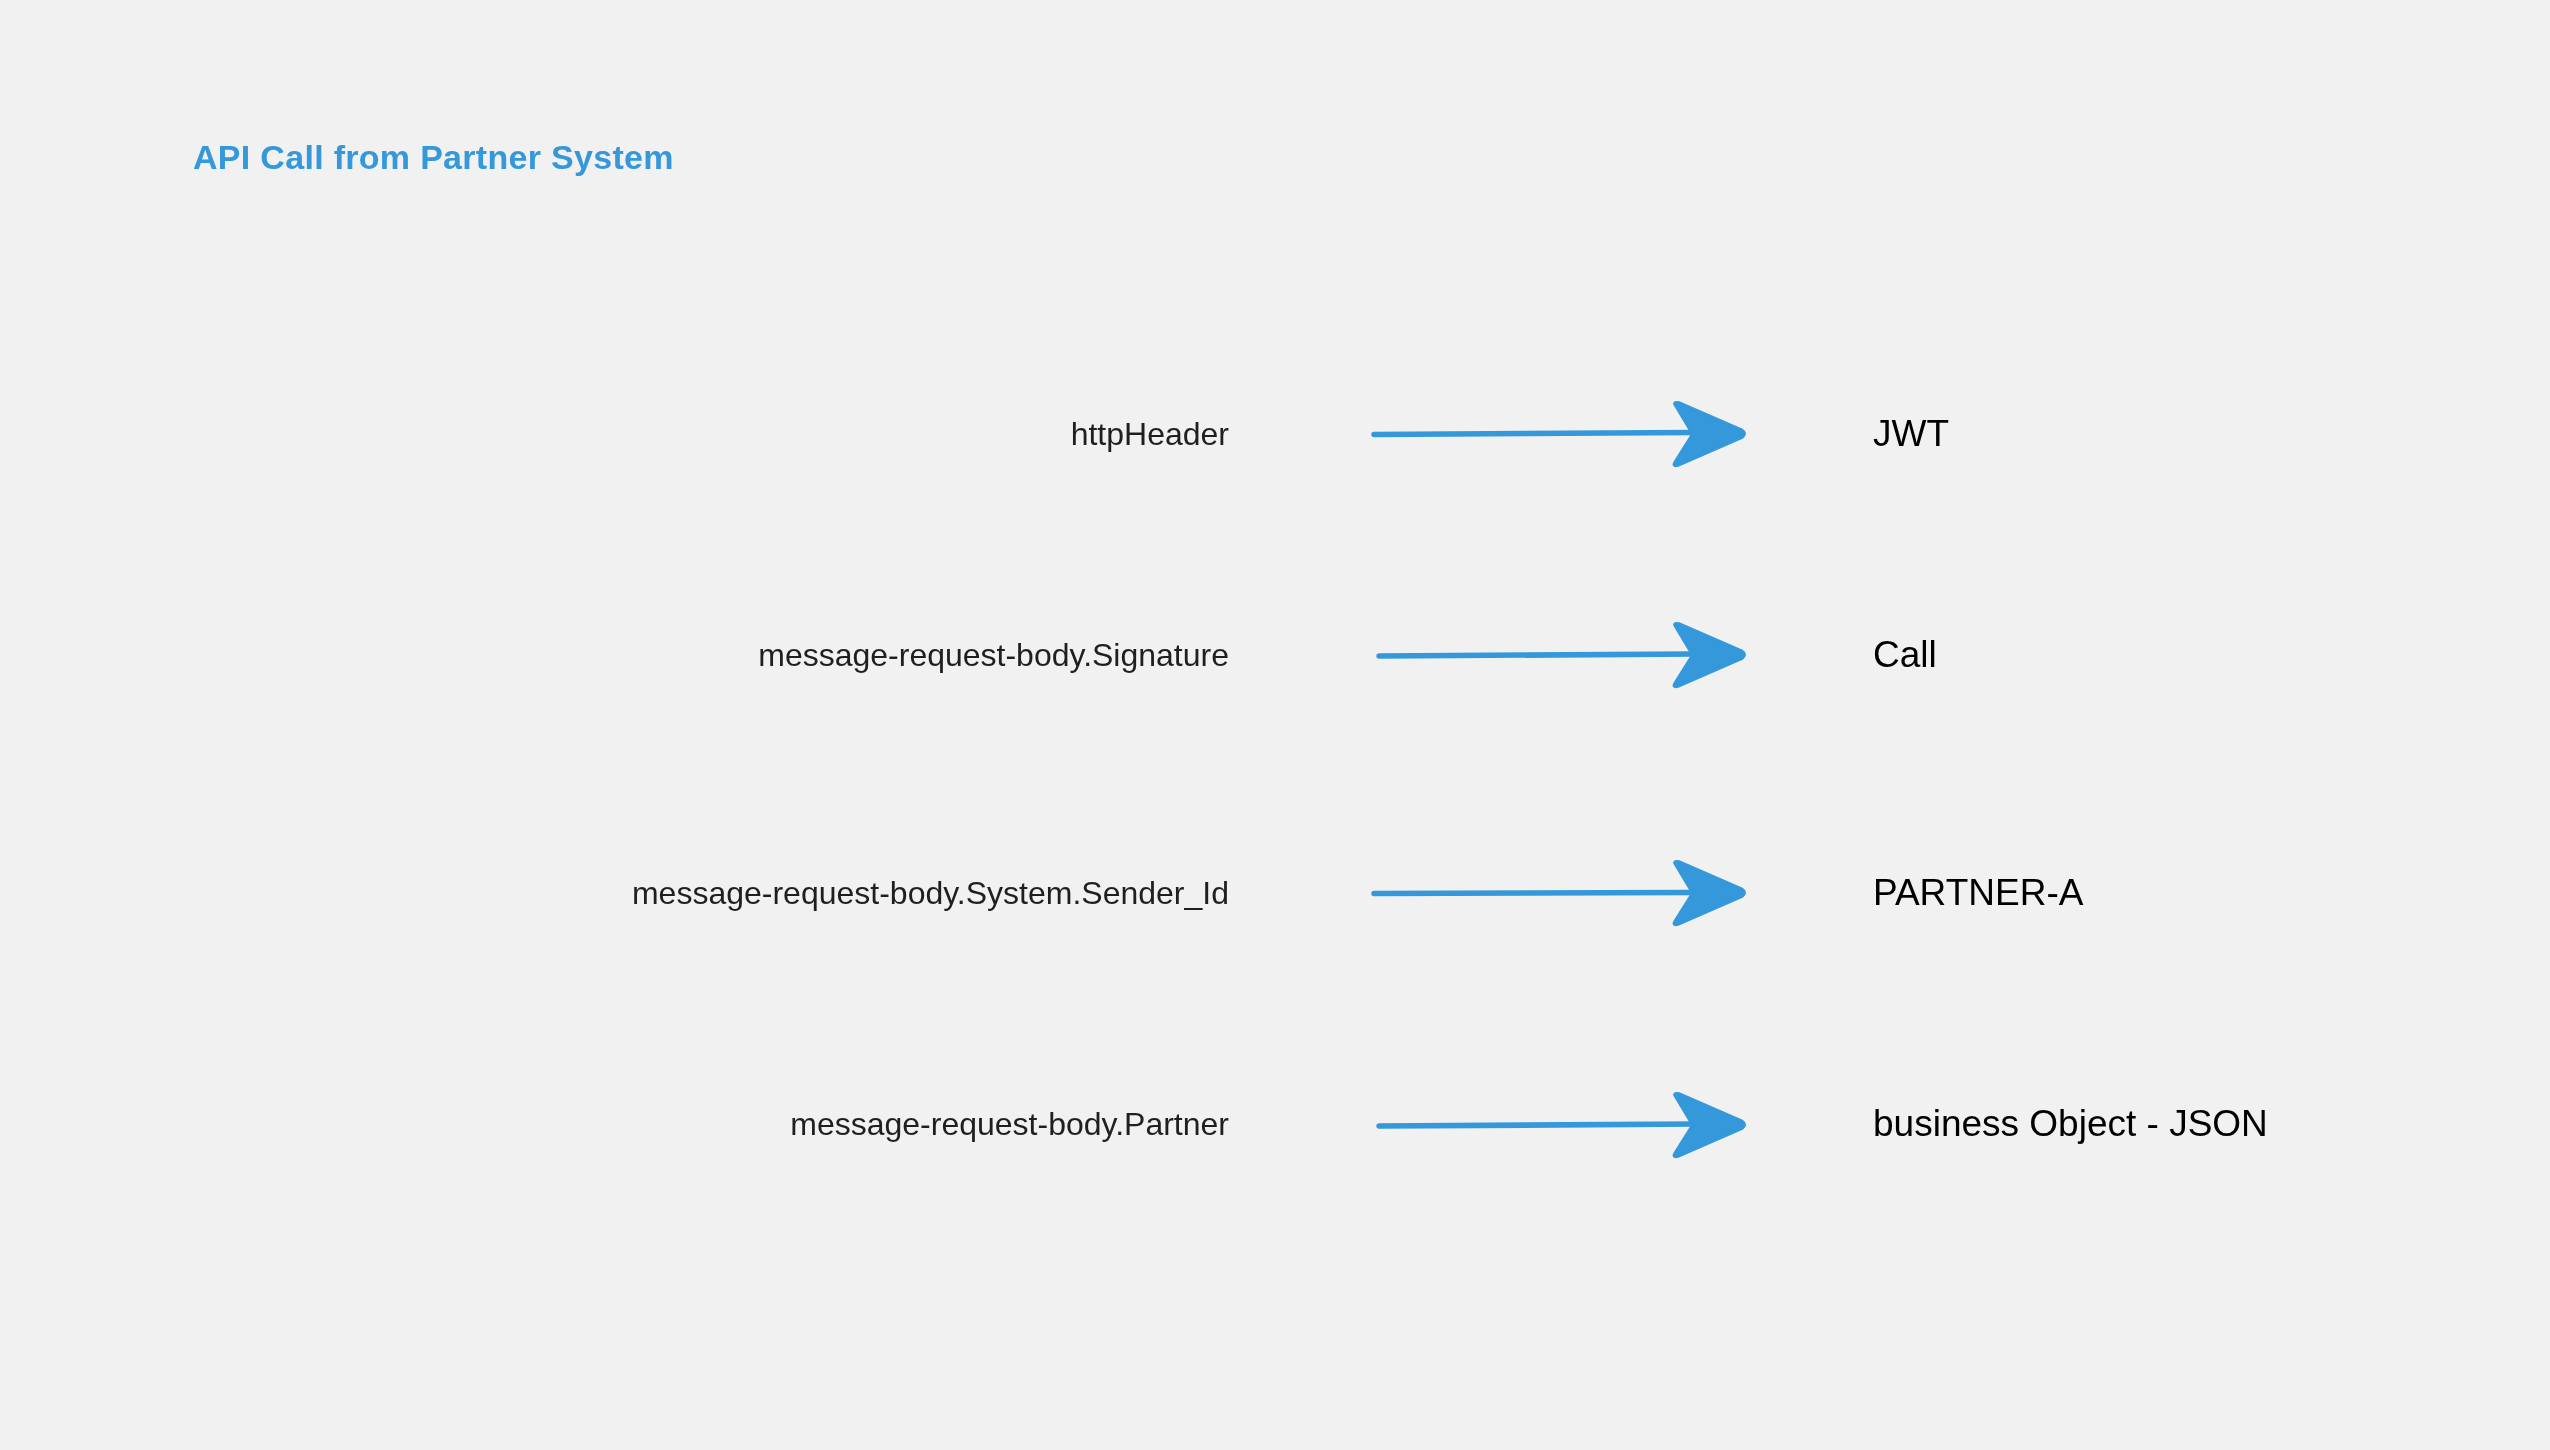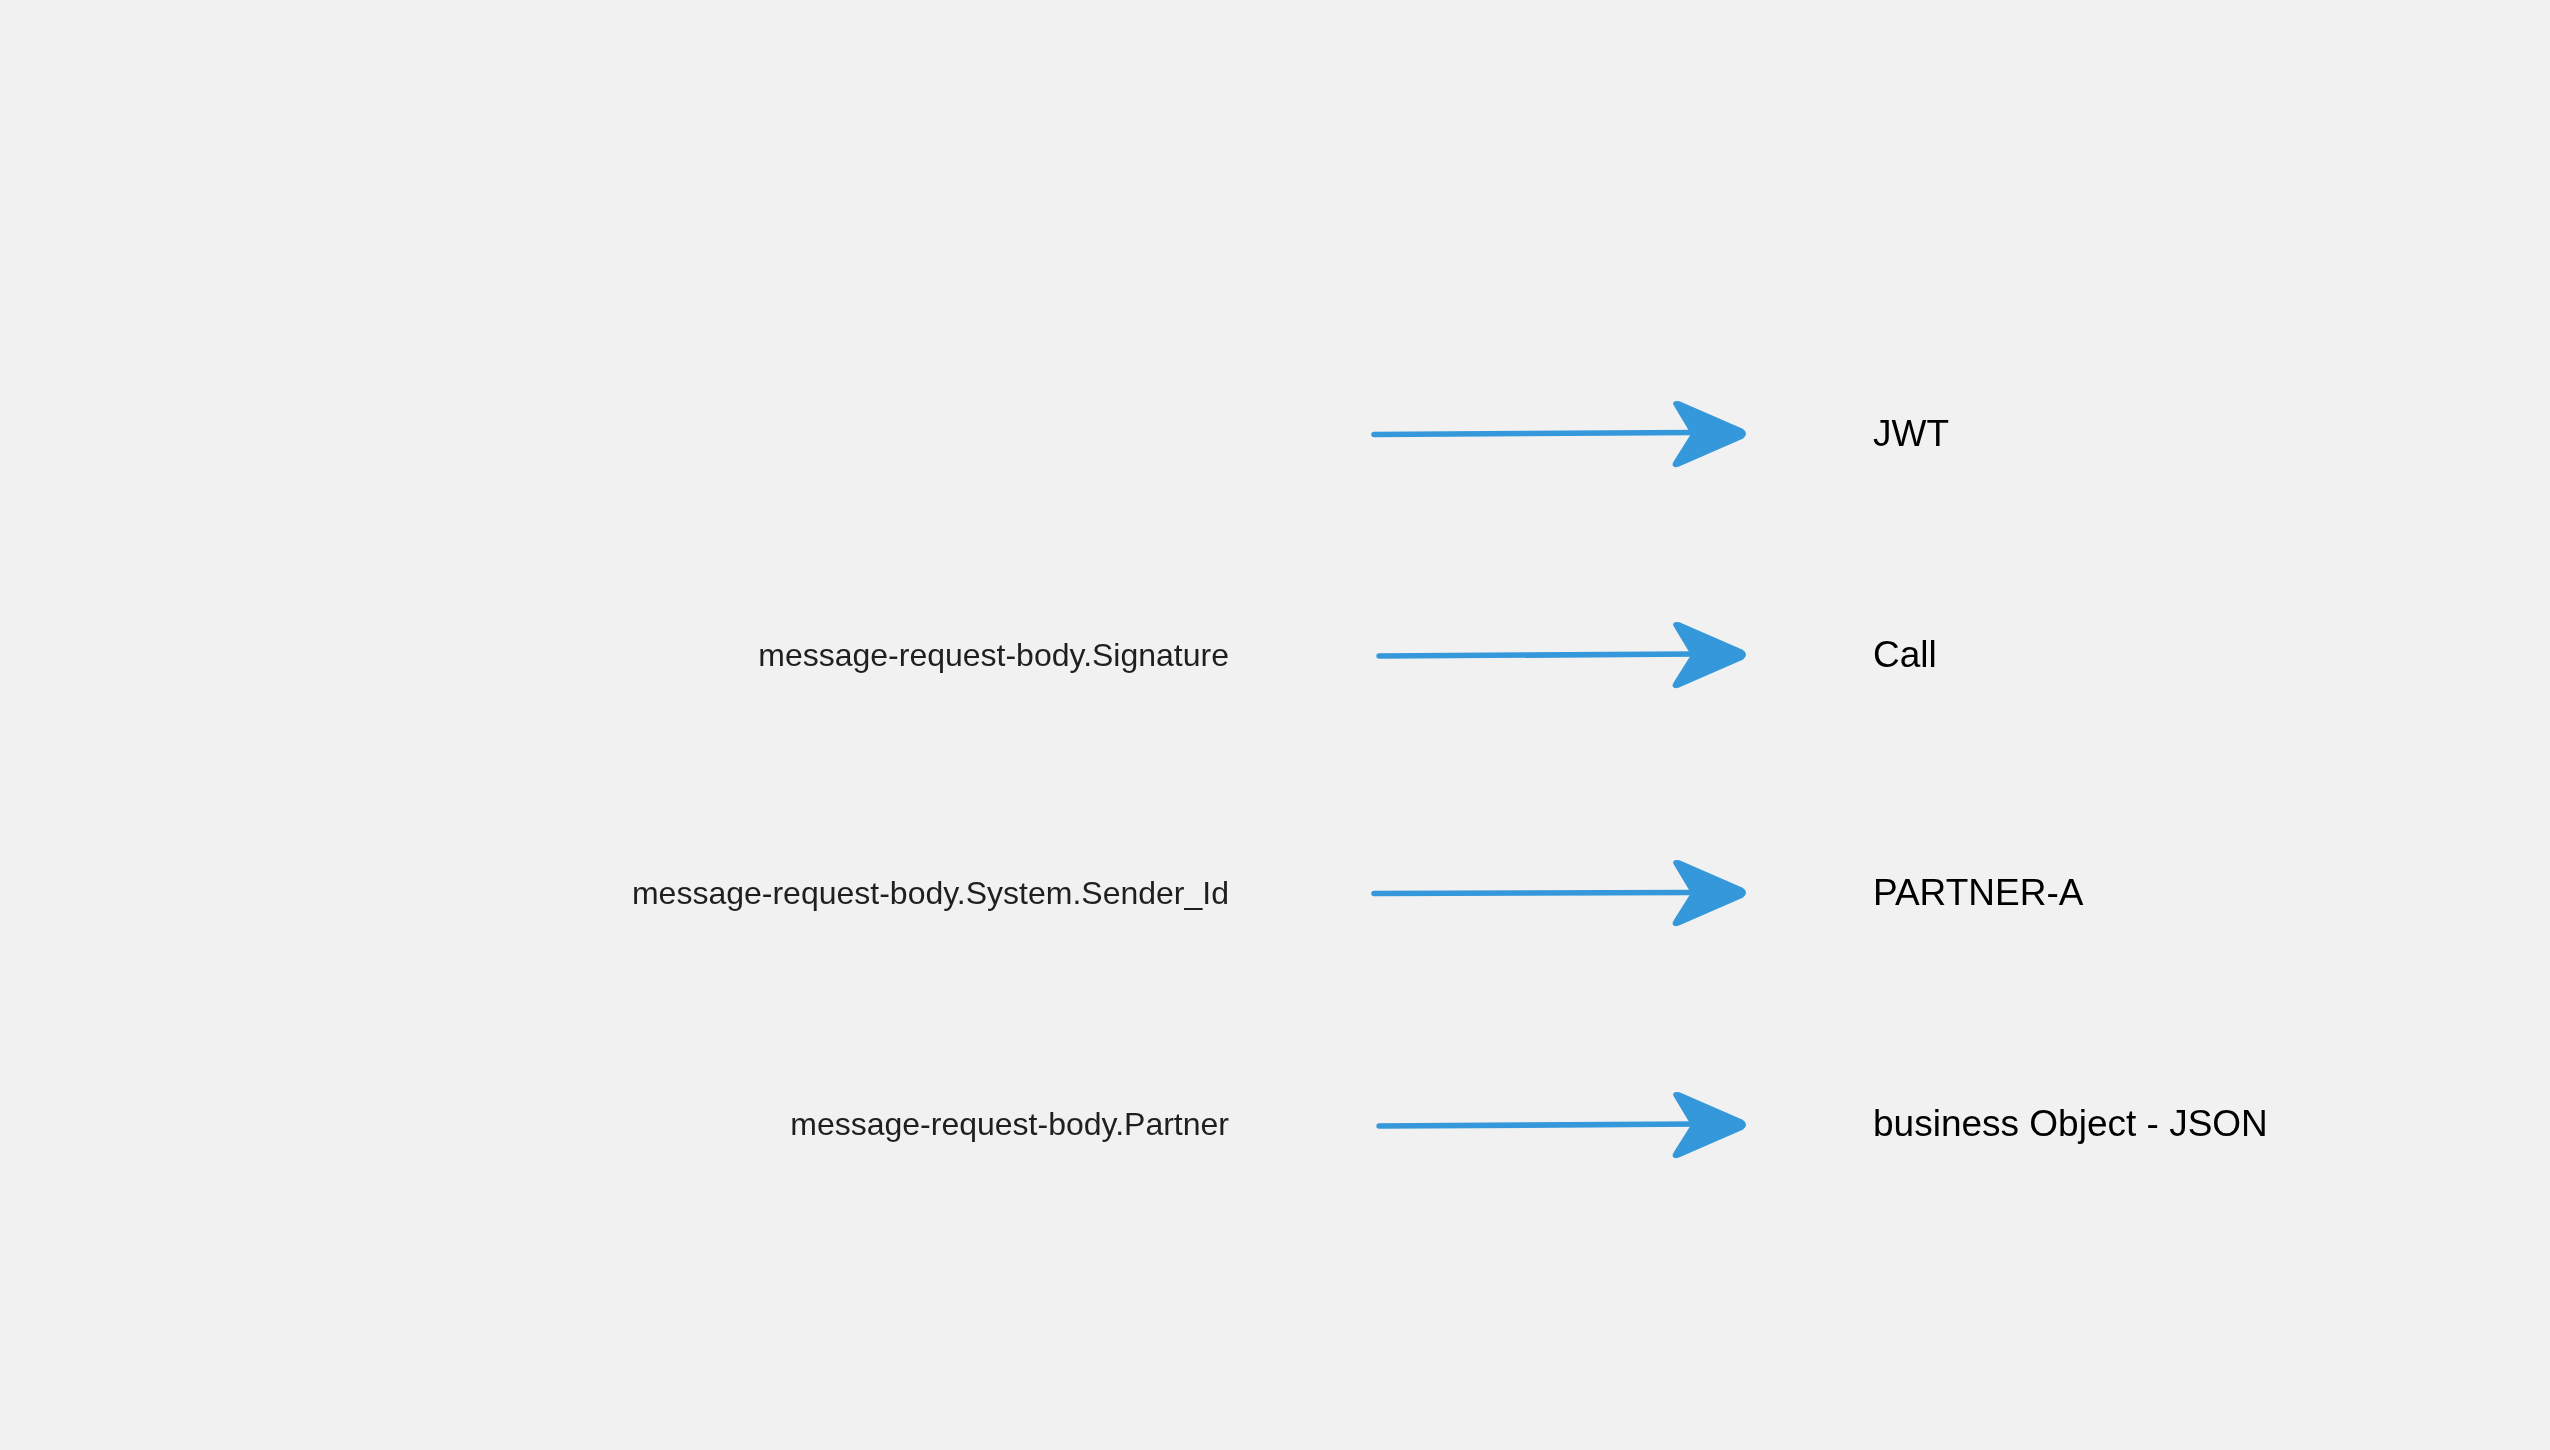--- a/index.html
+++ b/index.html
@@ -85,22 +85,24 @@
   #mapping-row-0 { top: 395px; }
   #mapping-row-1 { top: 616px; }
   #mapping-row-2 { top: 854px; }
   #mapping-row-3 { top: 1085px; }
 </style>
 </head>
 <body>
 
 <div id="diagram-canvas">
 
+  <div id="page-title">API Call from Partner System</div>
 
   <div class="mapping-row" id="mapping-row-0">
+    <div class="row-source-label">httpHeader</div>
     <div class="row-arrow">
       <svg viewBox="0 0 730 150" xmlns="http://www.w3.org/2000/svg">
         <path d="M4 76 L632 72" stroke="#3498db" stroke-width="11" stroke-linecap="round" fill="none"></path>
         <path d="M597 20 Q590 12 602 14 L726 68 Q735 74 726 81 L600 136 Q589 139 596 129 L630 75 Z" fill="#3498db" stroke="#3498db" stroke-width="7" stroke-linejoin="round"></path>
       </svg>
     </div>
     <div class="row-target-value">JWT</div>
   </div>
 
   <div class="mapping-row" id="mapping-row-1">

